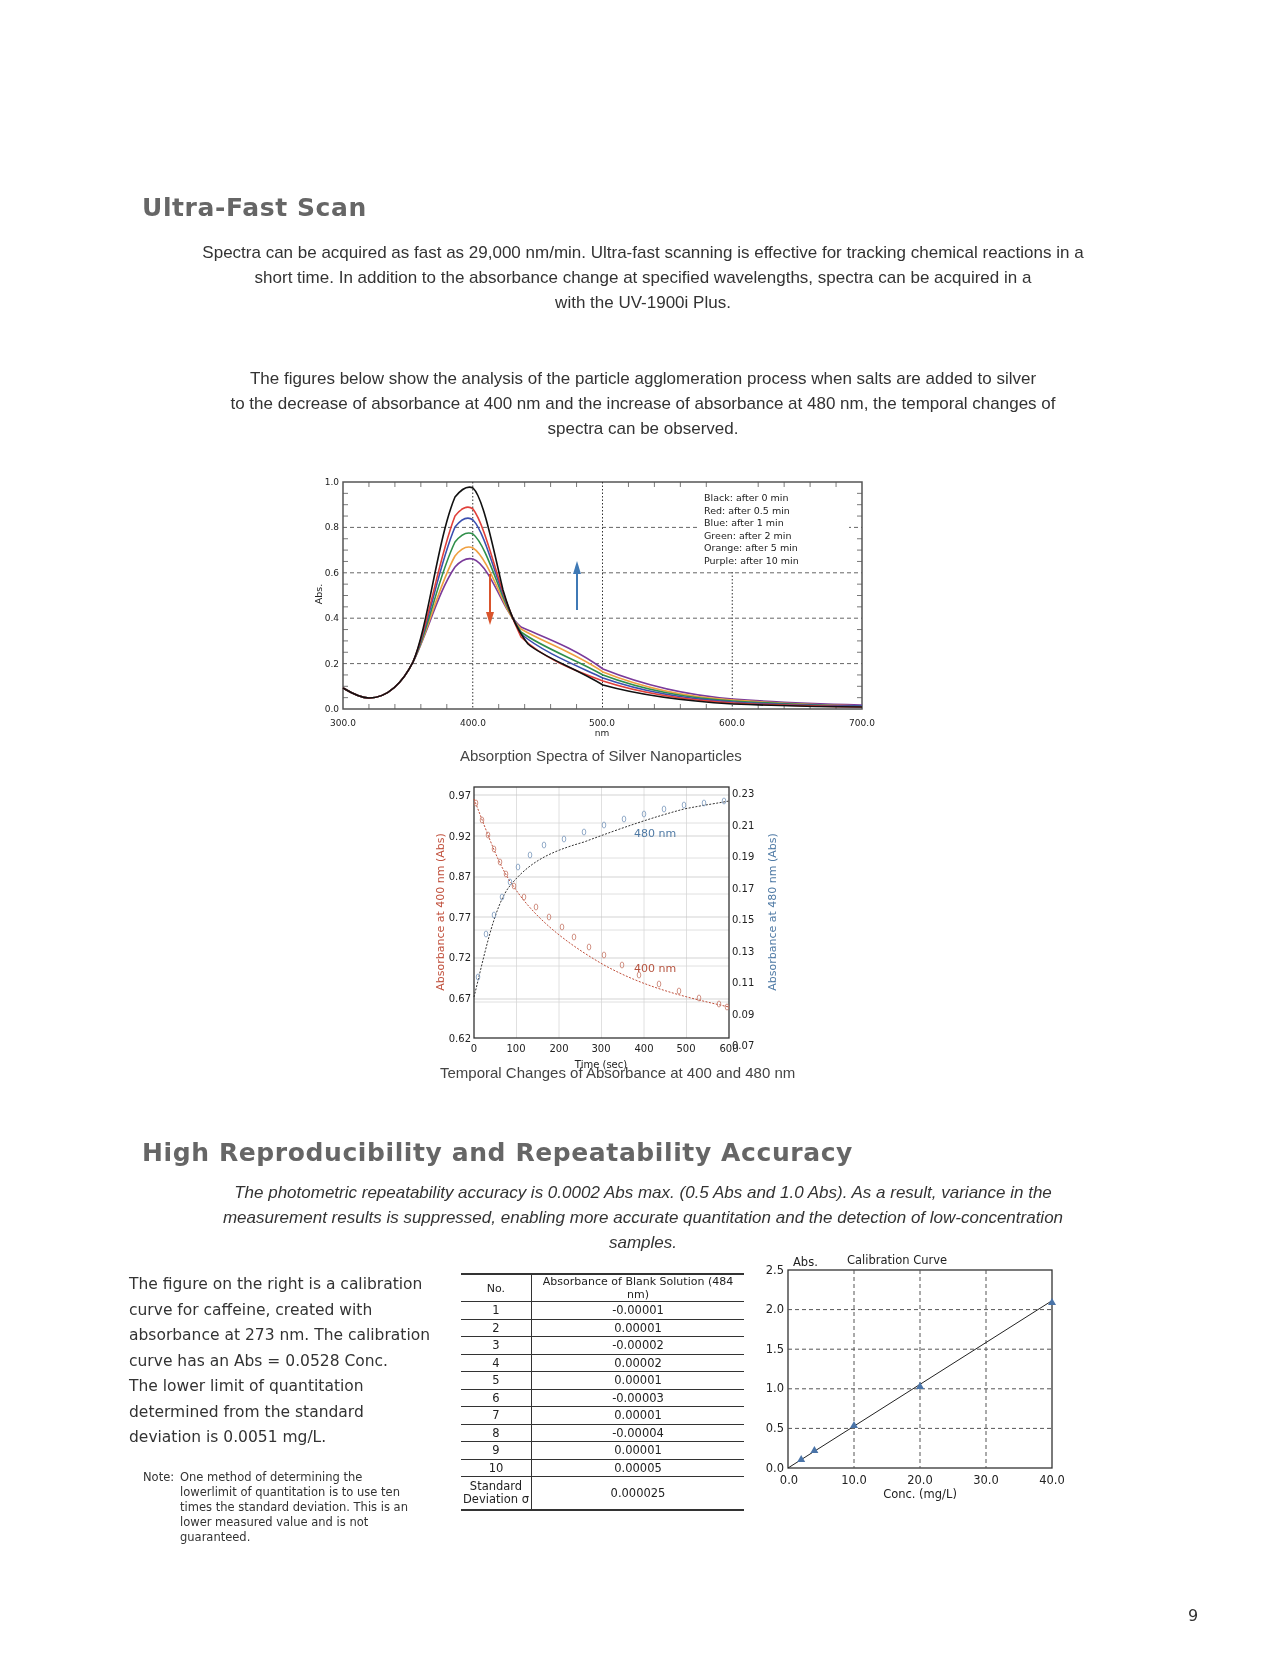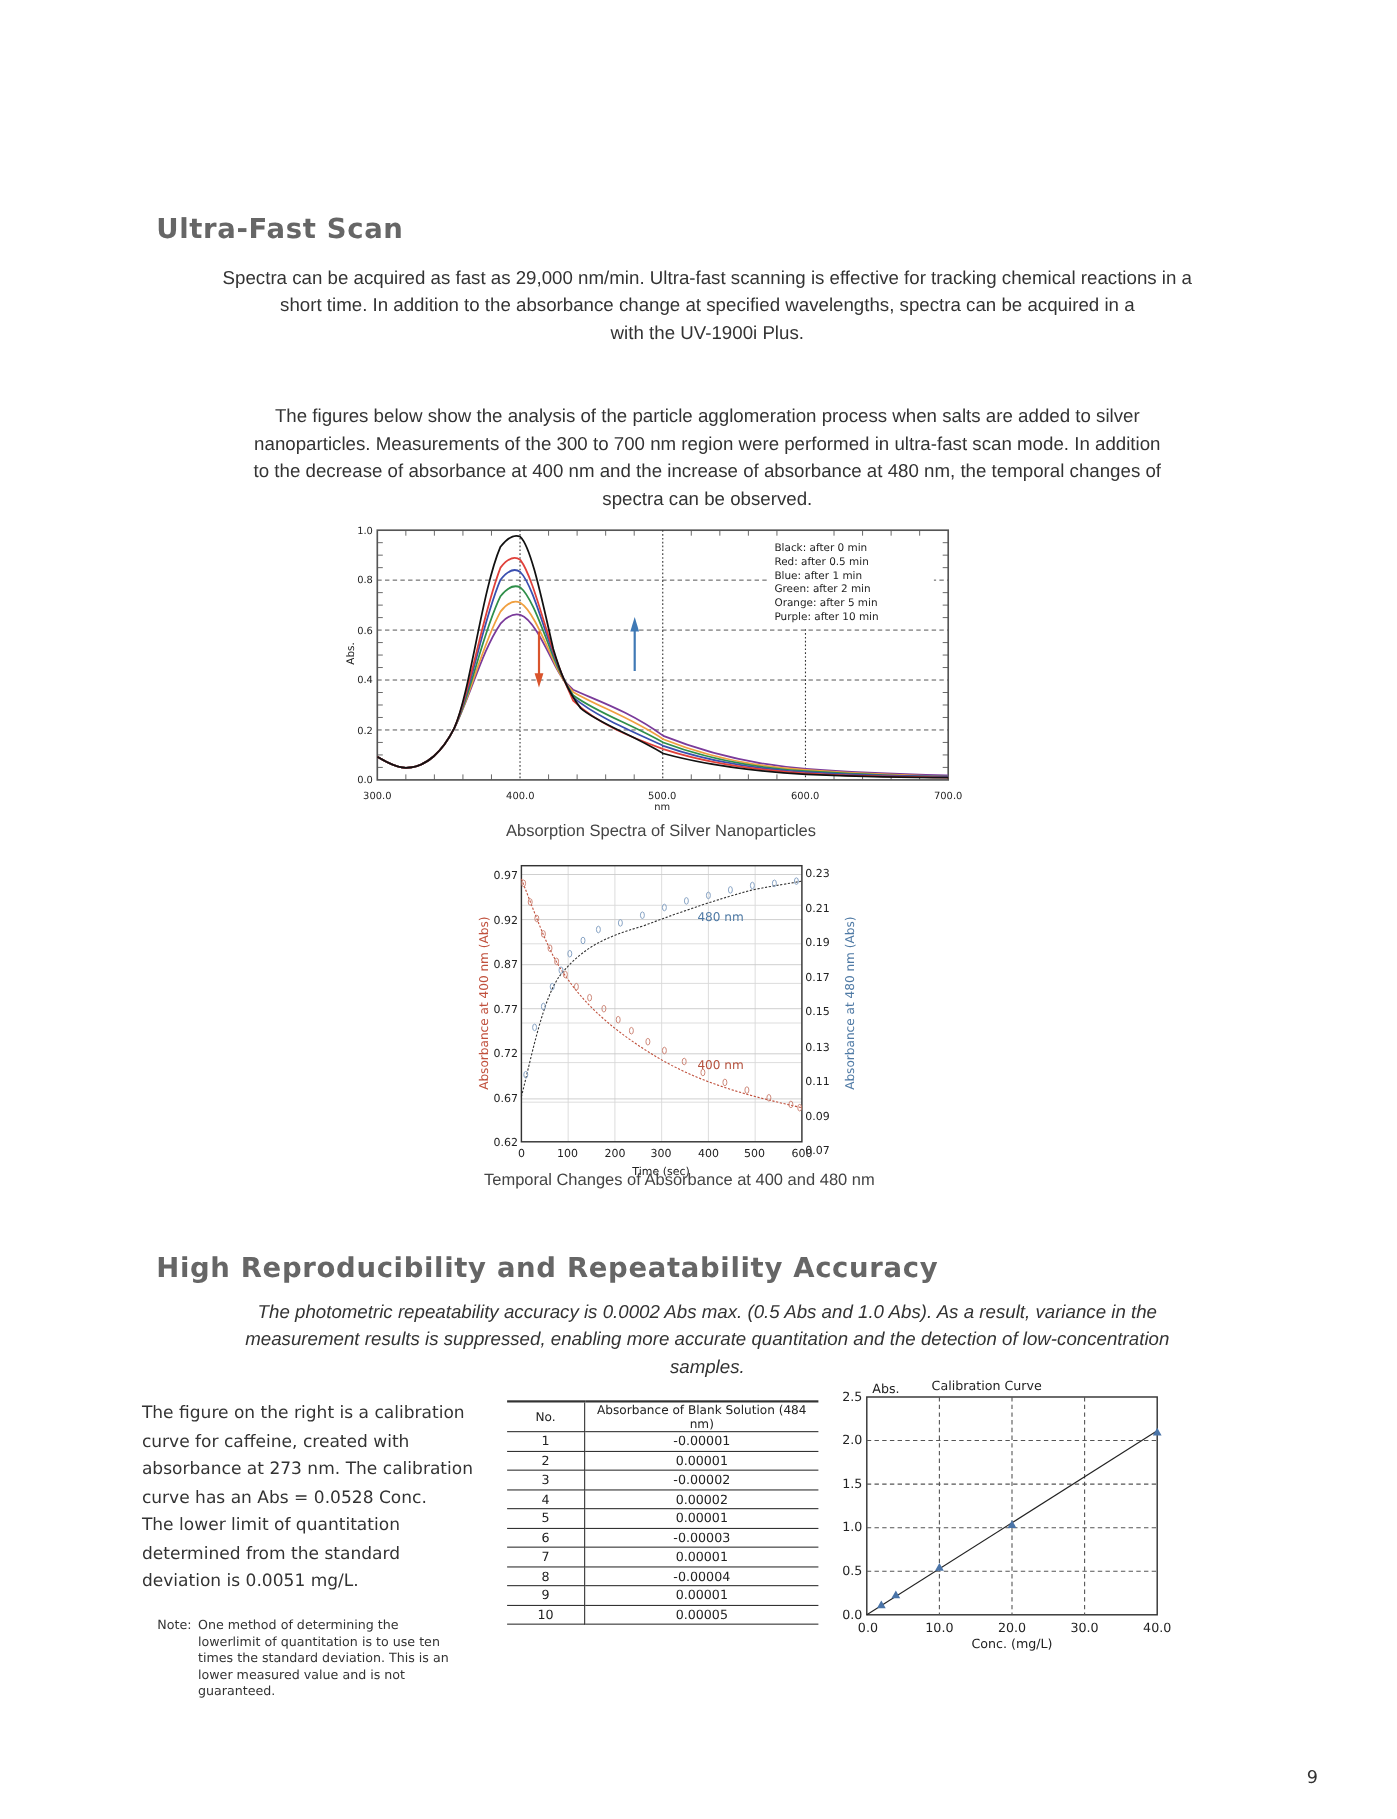--- a/index.html
+++ b/index.html
@@ -30,21 +30,20 @@
 <div class="abs h1" style="left:142px; top:193px;">Ultra-Fast Scan</div>
 
 <div class="abs para" style="left:143px; top:240px; width:1000px;">
   <p>Spectra can be acquired as fast as 29,000 nm/min. Ultra-fast scanning is effective for tracking chemical reactions in a</p>
   <p>short time. In addition to the absorbance change at specified wavelengths, spectra can be acquired in a</p>
   <p>with the UV-1900i Plus.</p>
 </div>
 
 <div class="abs para" style="left:143px; top:366px; width:1000px;">
   <p>The figures below show the analysis of the particle agglomeration process when salts are added to silver</p>
-  <p>nanoparticles. Measurements of the 300 to 700 nm region were performed in ultra-fast scan mode. In addition</p>
   <p>to the decrease of absorbance at 400 nm and the increase of absorbance at 480 nm, the temporal changes of</p>
   <p>spectra can be observed.</p>
 </div>
 
 <svg class="abs" style="left:300px; top:470px;" width="580" height="280">
   <g transform="translate(43,12)">
 
     <rect x="0" y="0" width="519" height="227" fill="#fff" stroke="#555" stroke-width="1.5"></rect>
 
     <g stroke="#555" stroke-width="0.9" stroke-dasharray="4,3">
@@ -359,20 +358,27 @@
         <td>-0.00004</td>
       </tr>
     <tr>
         <td class="no">9</td>
         <td>0.00001</td>
       </tr>
     <tr>
         <td class="no">10</td>
         <td>0.00005</td>
       </tr>
+    <tr class="sd">
+      <td class="no">
+        <div>Standard</div>
+        <div>Deviation σ</div>
+      </td>
+      <td>0.000025</td>
+    </tr>
   </tbody>
 </table>
 
 <svg class="abs" style="left:755px; top:1250px;" width="330" height="270">
   <g transform="translate(33,20)">
     <rect x="0" y="0" width="264" height="198" fill="#fff" stroke="#333" stroke-width="1.3"></rect>
     <g stroke="#555" stroke-width="1" stroke-dasharray="4,3">
       <line x1="66" y1="0" x2="66" y2="198"></line>
         <line x1="132" y1="0" x2="132" y2="198"></line>
         <line x1="198" y1="0" x2="198" y2="198"></line>

